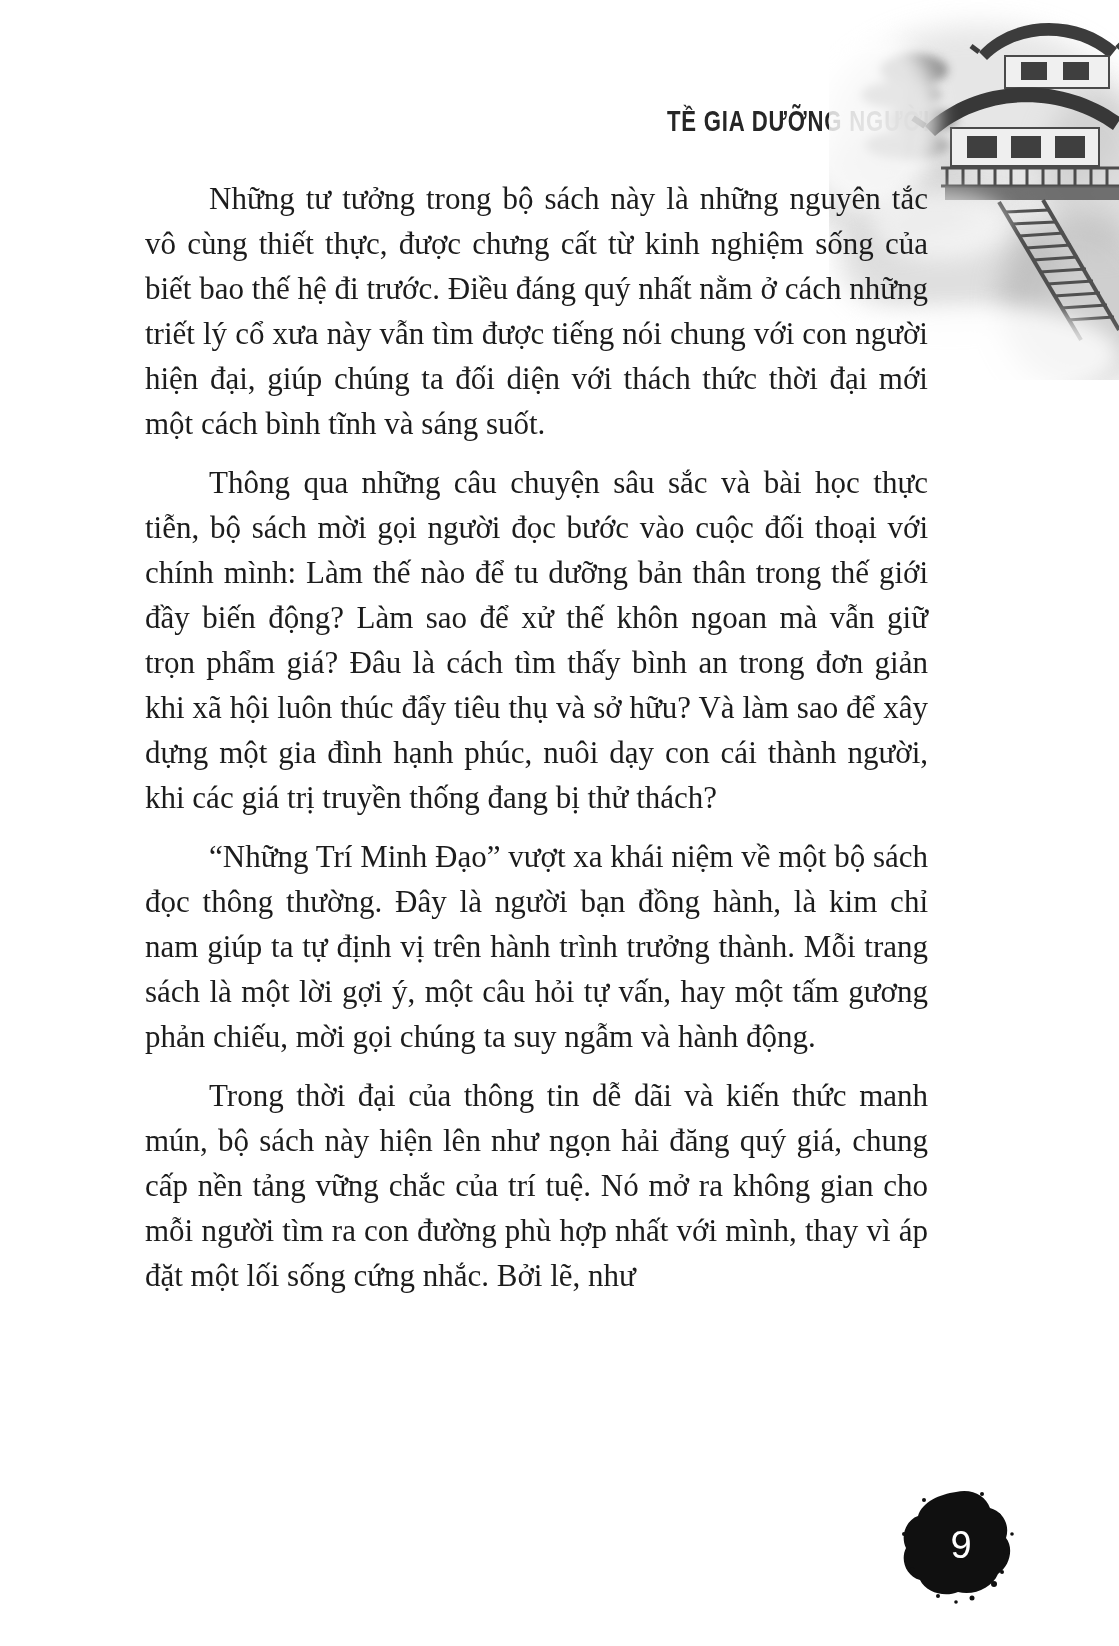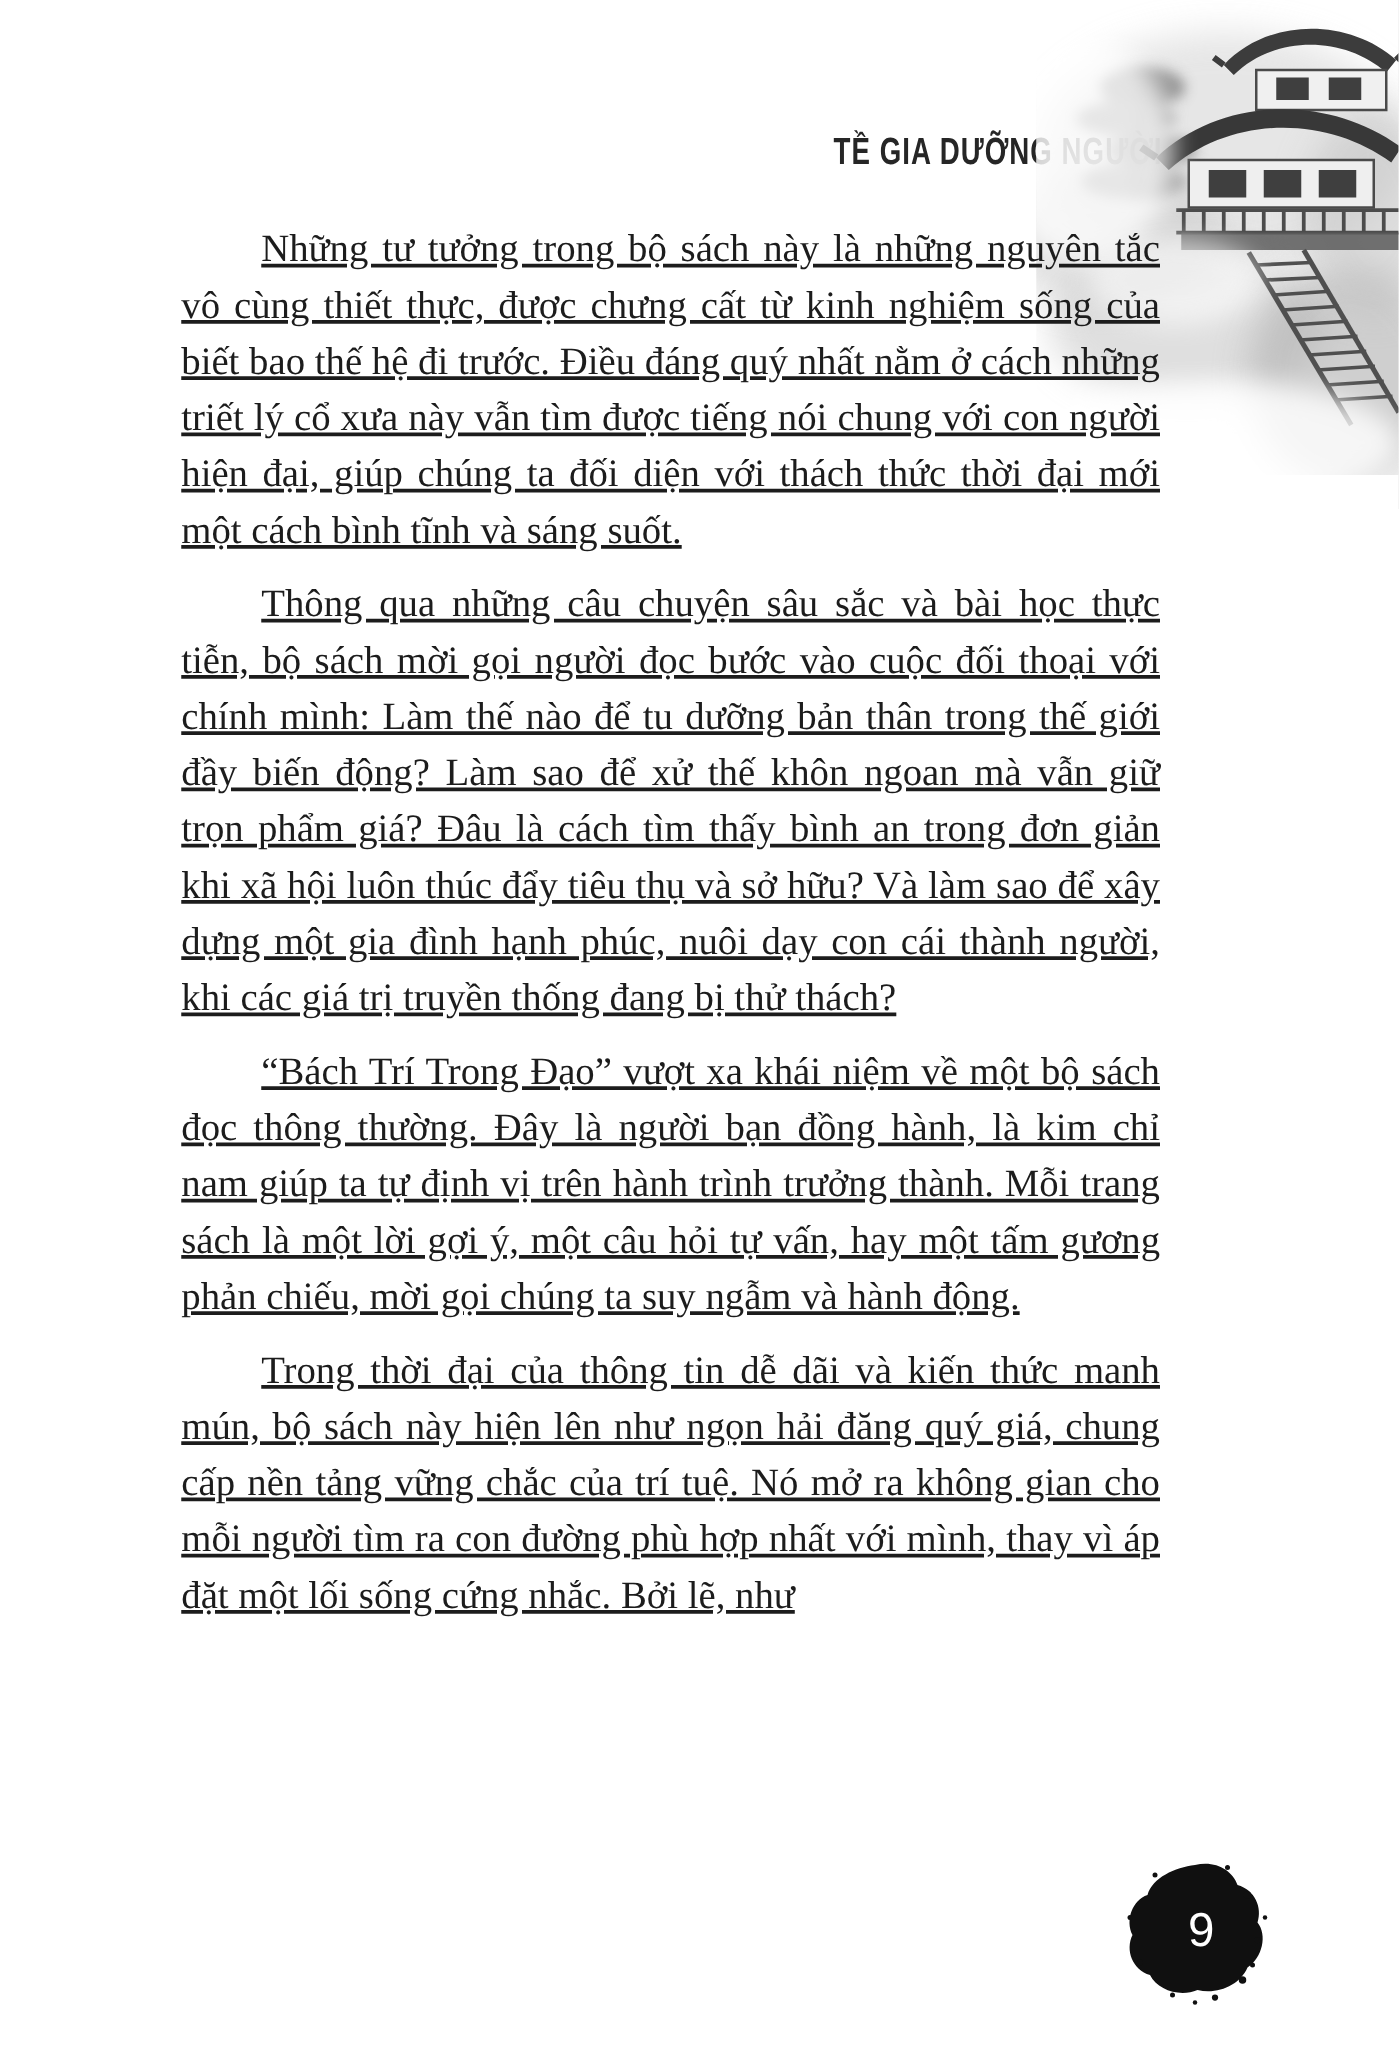--- a/index.html
+++ b/index.html
@@ -41,21 +41,20 @@
     left:145px;top:176px;
     width:790px;
     color:#1c1c1c;
   }
   .body-text p{
     margin:0 7px 14px 0;
     font-size:31px;
     line-height:45px;
     text-align:justify;
     text-indent:64px;
-    text-decoration:underline;
   }
 
   
   .page-number-splat{
     position:absolute;
     left:898px;top:1486px;
     width:120px;height:118px;
   }
   .page-number-splat .num{
     position:absolute;
@@ -135,21 +134,21 @@
 
       <ellipse cx="40" cy="120" rx="70" ry="90" fill="#ffffff" opacity="0.75" filter="url(#soft)"></ellipse>
       <ellipse cx="140" cy="355" rx="150" ry="50" fill="#ffffff" opacity="0.8" filter="url(#soft)"></ellipse>
       <ellipse cx="110" cy="225" rx="70" ry="35" fill="#ffffff" opacity="0.6" filter="url(#soft)"></ellipse>
     </svg>
   </div>
 
   <div class="body-text">
     <p>Những tư tưởng trong bộ sách này là những nguyên tắc vô cùng thiết thực, được chưng cất từ kinh nghiệm sống của biết bao thế hệ đi trước. Điều đáng quý nhất nằm ở cách những triết lý cổ xưa này vẫn tìm được tiếng nói chung với con người hiện đại, giúp chúng ta đối diện với thách thức thời đại mới một cách bình tĩnh và sáng suốt.</p>
     <p>Thông qua những câu chuyện sâu sắc và bài học thực tiễn, bộ sách mời gọi người đọc bước vào cuộc đối thoại với chính mình: Làm thế nào để tu dưỡng bản thân trong thế giới đầy biến động? Làm sao để xử thế khôn ngoan mà vẫn giữ trọn phẩm giá? Đâu là cách tìm thấy bình an trong đơn giản khi xã hội luôn thúc đẩy tiêu thụ và sở hữu? Và làm sao để xây dựng một gia đình hạnh phúc, nuôi dạy con cái thành người, khi các giá trị truyền thống đang bị thử thách?</p>
-    <p>“Bách Trí Trong Đạo” vượt xa khái niệm về một bộ sách đọc thông thường. Đây là người bạn đồng hành, là kim chỉ nam giúp ta tự định vị trên hành trình trưởng thành. Mỗi trang sách là một lời gợi ý, một câu hỏi tự vấn, hay một tấm gương phản chiếu, mời gọi chúng ta suy ngẫm và hành động.</p>
+    <p>“Những Trí Minh Đạo” vượt xa khái niệm về một bộ sách đọc thông thường. Đây là người bạn đồng hành, là kim chỉ nam giúp ta tự định vị trên hành trình trưởng thành. Mỗi trang sách là một lời gợi ý, một câu hỏi tự vấn, hay một tấm gương phản chiếu, mời gọi chúng ta suy ngẫm và hành động.</p>
     <p>Trong thời đại của thông tin dễ dãi và kiến thức manh mún, bộ sách này hiện lên như ngọn hải đăng quý giá, chung cấp nền tảng vững chắc của trí tuệ. Nó mở ra không gian cho mỗi người tìm ra con đường phù hợp nhất với mình, thay vì áp đặt một lối sống cứng nhắc. Bởi lẽ, như</p>
   </div>
 
   <div class="page-number-splat">
     <svg width="120" height="118" viewBox="0 0 120 118" xmlns="http://www.w3.org/2000/svg">
       <g fill="#101010">
         <path d="M58 6 C74 2 88 10 92 22 C106 26 112 40 108 52 C116 62 112 80 100 88 C94 102 76 110 60 106 C46 112 28 106 22 94 C8 90 2 74 8 62 C2 50 8 34 20 30 C24 16 42 8 58 6 Z"></path>
         <circle cx="100" cy="30" r="3"></circle>
           <circle cx="108" cy="66" r="2.5"></circle>
           <circle cx="96" cy="98" r="3"></circle>

